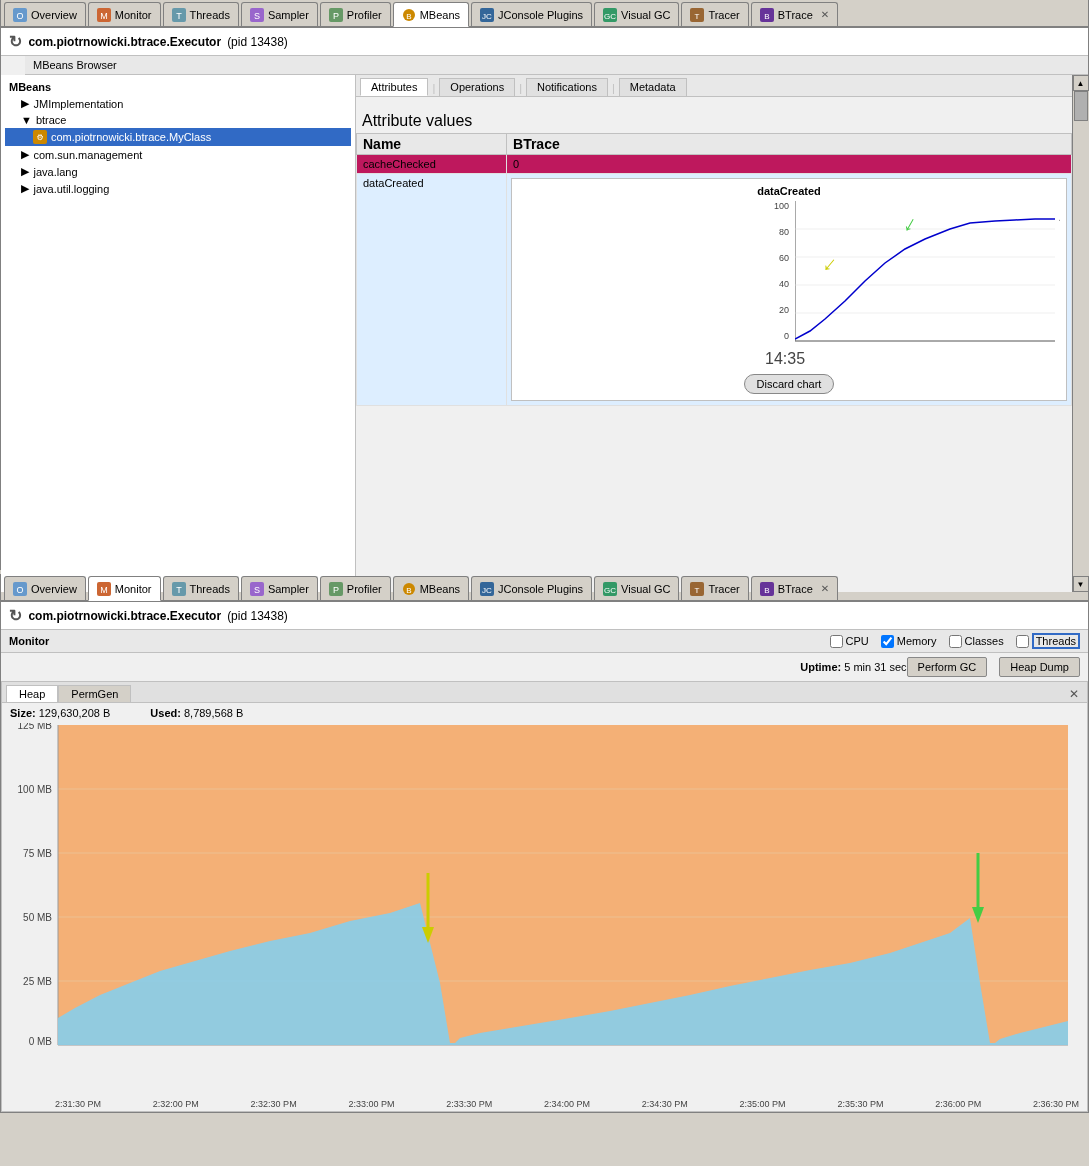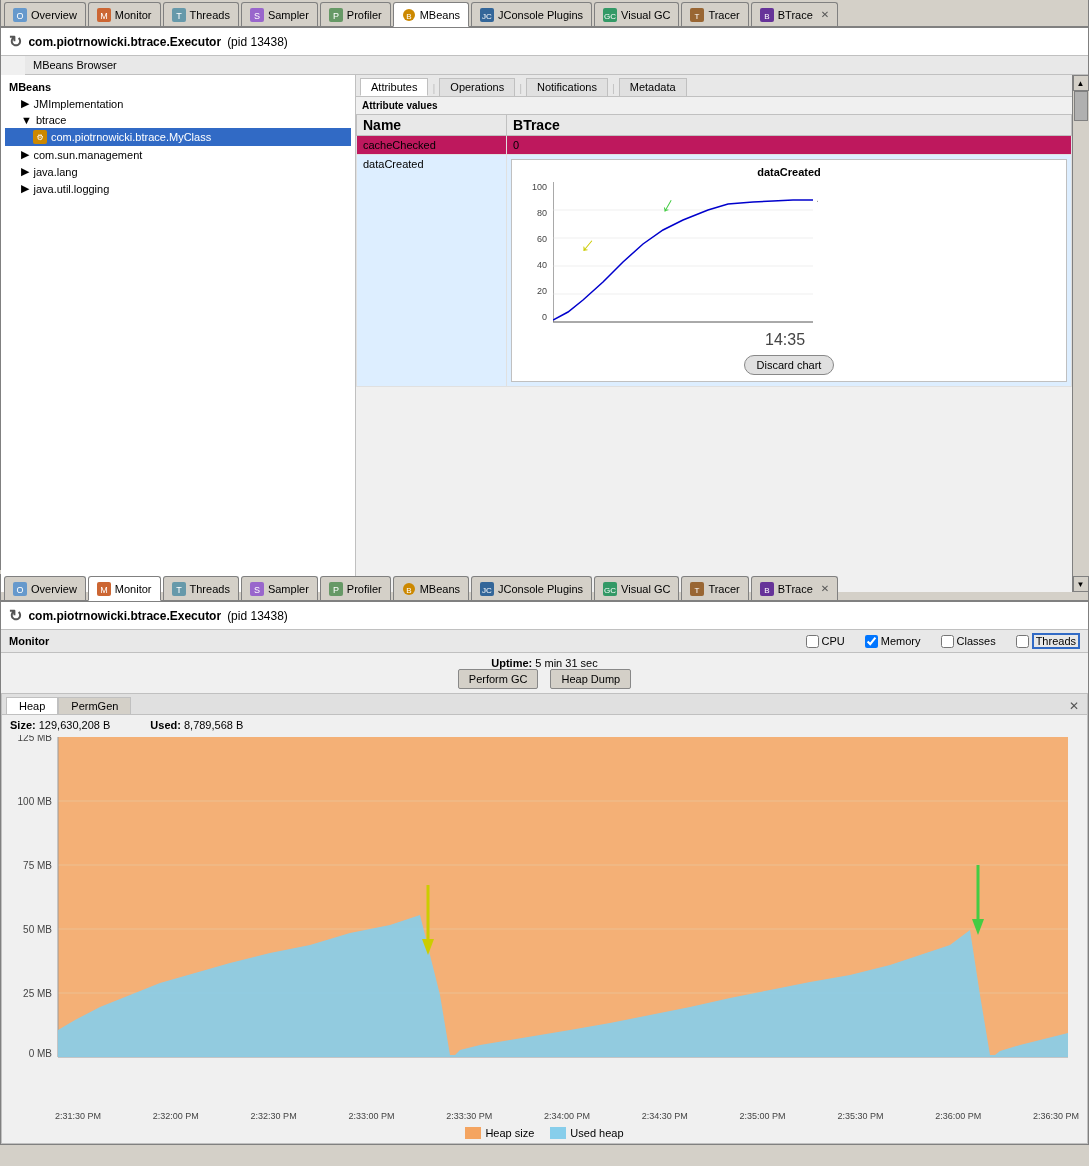--- a/index.html
+++ b/index.html
@@ -149,22 +149,23 @@
       display: flex;
       align-items: flex-end;
     }
     .attr-content {
       flex: 1;
       overflow: auto;
       background: #f0f0f0;
     }
     .attr-values-label {
       padding: 3px 6px;
-      font-size: 10px;
-      font-weight: bold;
+      font-size: 16px;
+      font-weight: normal;
+      margin-top: 12px;
     }
     .attr-table {
       width: 100%;
       border-collapse: collapse;
     }
     .attr-table th {
       background: #e8e8e8;
       border: 1px solid #c0c0c0;
       padding: 2px 6px;
       text-align: left;
@@ -251,21 +252,21 @@
       border-bottom: 1px solid #c0c0c0;
       gap: 8px;
     }
     .monitor-label {
       font-size: 11px;
       font-weight: bold;
     }
     .monitor-checkboxes {
       display: flex;
       align-items: center;
-      gap: 20px;
+      gap: 12px;
       margin-left: auto;
     }
     .checkbox-item {
       display: flex;
       align-items: center;
       gap: 3px;
       font-size: 11px;
     }
     .checkbox-item input[type=checkbox] {
       margin: 0;
@@ -274,21 +275,20 @@
       border: 2px solid #316ac5;
       padding: 0 2px;
     }
     .monitor-uptime {
       padding: 4px 8px;
       font-size: 11px;
       display: flex;
       align-items: center;
       justify-content: flex-end;
       background: #f0f0f0;
-      flex-direction: column;
     }
     .monitor-buttons {
       display: flex;
       gap: 12px;
     }
     .monitor-btn {
       padding: 3px 10px;
       border: 1px solid #888;
       background: #d4d0c8;
       cursor: pointer;
@@ -511,21 +511,21 @@
             <tr class="table-row">
               <td>cacheChecked</td>
               <td>0</td>
             </tr>
             <tr class="table-row selected">
               <td>dataCreated</td>
               <td style="padding: 0; position: relative;">
 
                 <div class="chart-container">
                   <div class="chart-title">dataCreated</div>
-                  <div style="position:relative; display:flex; justify-content:flex-start;">
+                  <div style="position:relative; display:flex; justify-content:flex-end;">
                     <div style="position:relative; margin-left:35px;">
                       <div class="y-axis-labels" style="position:absolute; left:-35px; top:0; width:33px; height:140px; font-size:9px; text-align:right; display:flex; flex-direction:column; justify-content:space-between;">
                         <span>100</span>
                         <span>80</span>
                         <span>60</span>
                         <span>40</span>
                         <span>20</span>
                         <span>0</span>
                       </div>
                       <svg width="265" height="145">
@@ -790,24 +790,14 @@
       <span>2:33:00 PM</span>
       <span>2:33:30 PM</span>
       <span>2:34:00 PM</span>
       <span>2:34:30 PM</span>
       <span>2:35:00 PM</span>
       <span>2:35:30 PM</span>
       <span>2:36:00 PM</span>
       <span>2:36:30 PM</span>
     </div>
 
-    <div class="heap-legend">
-      <div class="legend-item">
-        <div class="legend-color legend-heap-size"></div>
-        <span>Heap size</span>
-      </div>
-      <div class="legend-item">
-        <div class="legend-color legend-used-heap"></div>
-        <span>Used heap</span>
-      </div>
-    </div>
   </div>
 </div>
 
 </body></html>

